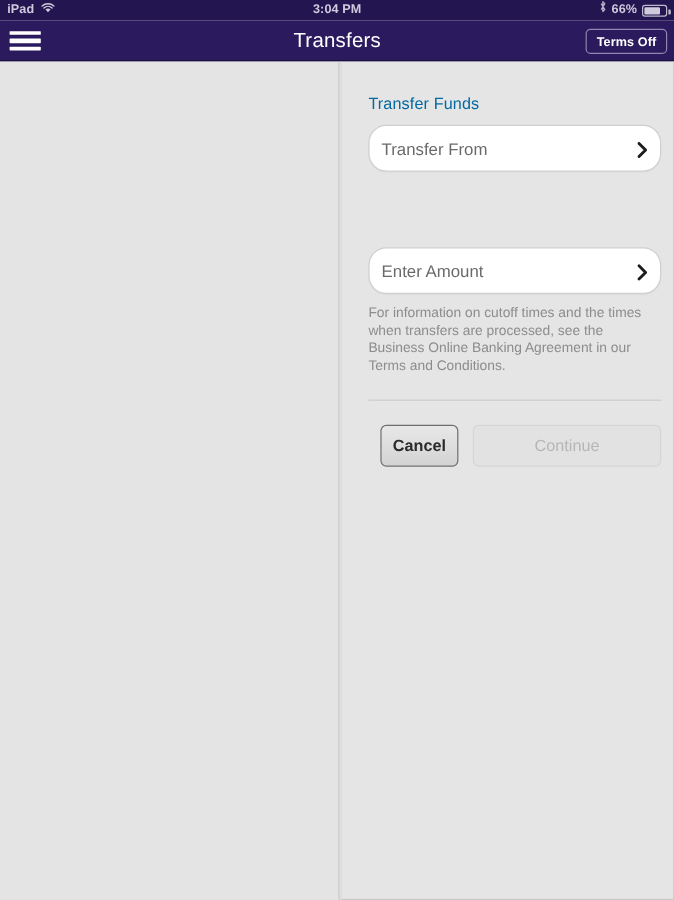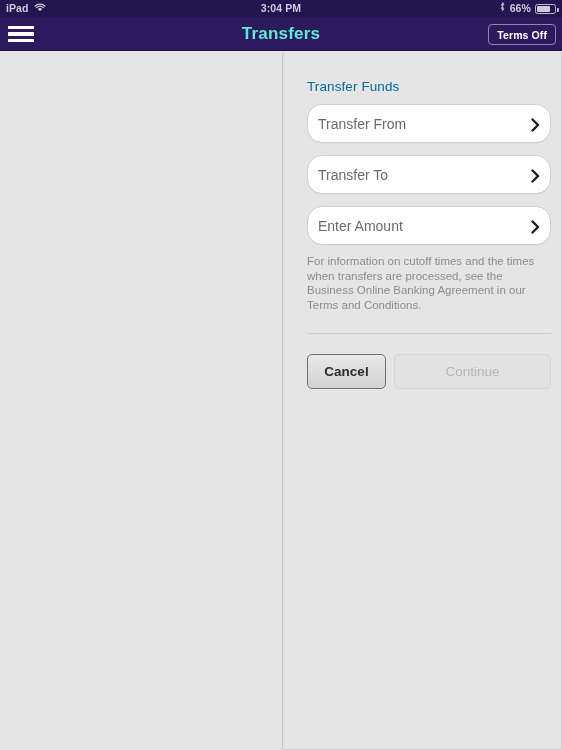--- a/index.html
+++ b/index.html
@@ -36,21 +36,21 @@
 
   
   .navbar{
     position:absolute; top:17px; left:0; width:562px; height:34px;
     background:#2b1b5e;
     border-bottom:1px solid #1b1040;
   }
   .nav-title{
     position:absolute; left:0; width:562px; top:0; height:34px;
     line-height:34px; text-align:center;
-    color:#5eead4; font-size:17px; font-weight:bold; letter-spacing:.2px;
+    color:#ffffff; font-size:17px; font-weight:normal; letter-spacing:.2px;
   }
   .hamburger{
     position:absolute; left:8px; top:7px; width:26px; height:20px;
     display:flex; flex-direction:column; justify-content:space-between;
     padding:2px 0; cursor:pointer;
   }
   .hamburger span{ display:block; height:3.4px; width:26px; background:#ffffff; border-radius:.5px; }
   .signoff{
     position:absolute; right:6px; top:7px;
     height:21px; padding:0 8px; line-height:20px;
@@ -109,21 +109,21 @@
     background:#cdcdcd;
   }
 
   .btn{
     position:absolute; top:302px; height:35px;
     border-radius:5px; font-size:13.5px;
     display:flex; align-items:center; justify-content:center;
     cursor:pointer;
   }
   .btn-cancel{
-    left:22px; width:79px;
+    left:32px; width:65px;
     background:linear-gradient(to bottom,#e8e8e8 0%,#d3d3d3 100%);
     border:1px solid #6e6e6e;
     color:#2b2b2b; font-weight:bold;
   }
   .btn-continue{
     left:109px; width:157px;
     background:#e2e2e2;
     border:1px solid #d5d5d5;
     color:#b6b6b6;
     cursor:default;
@@ -181,28 +181,20 @@
 
       <div class="field" id="field-from">
         <span class="field-label">Transfer From</span>
         <span class="chevron">
           <svg width="9" height="14" viewBox="0 0 9 14">
             <path d="M1.5 1.5 L7 7 L1.5 12.5" stroke="#1d1d1d" stroke-width="2.4" fill="none" stroke-linecap="round" stroke-linejoin="round"></path>
           </svg>
         </span>
       </div>
 
-      <div class="field" id="field-to">
-        <span class="field-label">Transfer To</span>
-        <span class="chevron">
-          <svg width="9" height="14" viewBox="0 0 9 14">
-            <path d="M1.5 1.5 L7 7 L1.5 12.5" stroke="#1d1d1d" stroke-width="2.4" fill="none" stroke-linecap="round" stroke-linejoin="round"></path>
-          </svg>
-        </span>
-      </div>
 
       <div class="field" id="field-amt">
         <span class="field-label">Enter Amount</span>
         <span class="chevron">
           <svg width="9" height="14" viewBox="0 0 9 14">
             <path d="M1.5 1.5 L7 7 L1.5 12.5" stroke="#1d1d1d" stroke-width="2.4" fill="none" stroke-linecap="round" stroke-linejoin="round"></path>
           </svg>
         </span>
       </div>
 

